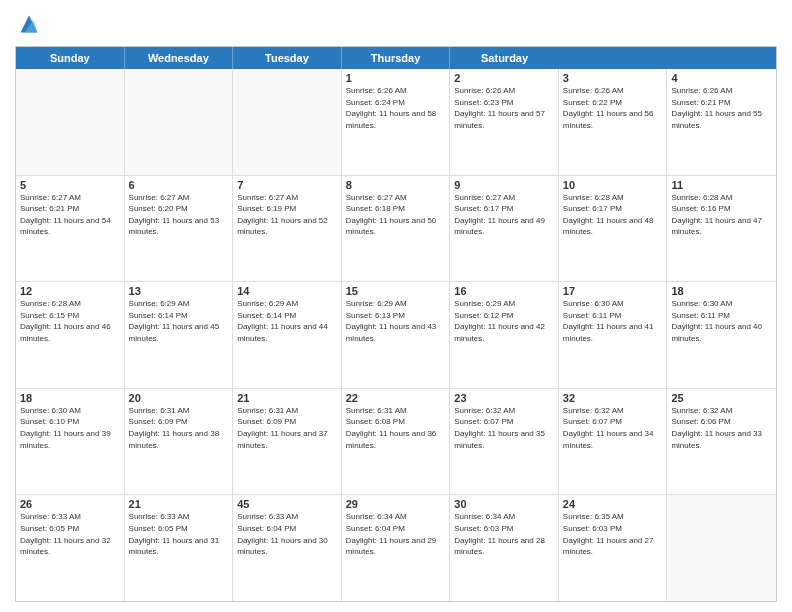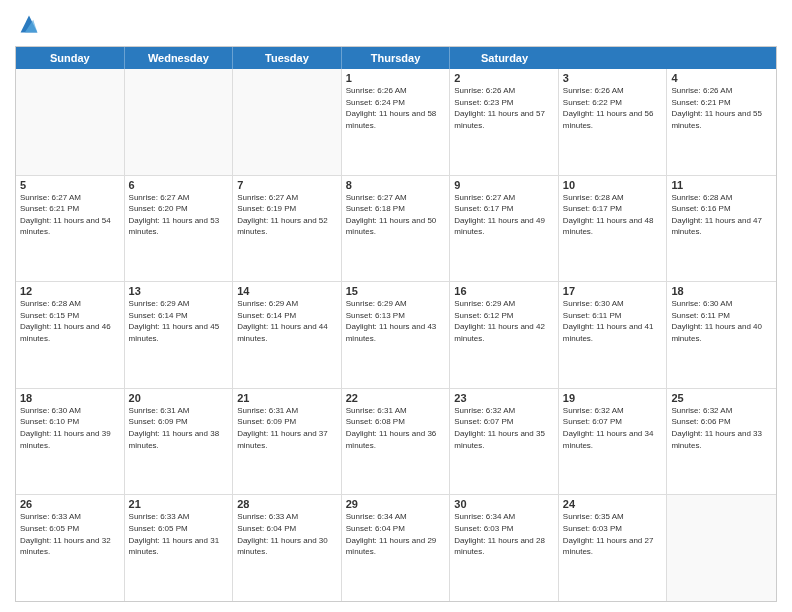--- a/index.html
+++ b/index.html
@@ -240,39 +240,39 @@
           </div>
           <div class="cal-cell">
             <span class="day-num">22</span>
             <div class="day-info">Sunrise: 6:31 AM<br>Sunset: 6:08 PM<br>Daylight: 11 hours and 36 minutes.</div>
           </div>
           <div class="cal-cell">
             <span class="day-num">23</span>
             <div class="day-info">Sunrise: 6:32 AM<br>Sunset: 6:07 PM<br>Daylight: 11 hours and 35 minutes.</div>
           </div>
           <div class="cal-cell">
-            <span class="day-num">19</span>
+            <span class="day-num">32</span>
             <div class="day-info">Sunrise: 6:32 AM<br>Sunset: 6:07 PM<br>Daylight: 11 hours and 34 minutes.</div>
           </div>
           <div class="cal-cell">
             <span class="day-num">25</span>
             <div class="day-info">Sunrise: 6:32 AM<br>Sunset: 6:06 PM<br>Daylight: 11 hours and 33 minutes.</div>
           </div>
         </div>
         <div class="cal-row">
           <div class="cal-cell">
             <span class="day-num">26</span>
             <div class="day-info">Sunrise: 6:33 AM<br>Sunset: 6:05 PM<br>Daylight: 11 hours and 32 minutes.</div>
           </div>
           <div class="cal-cell">
             <span class="day-num">21</span>
             <div class="day-info">Sunrise: 6:33 AM<br>Sunset: 6:05 PM<br>Daylight: 11 hours and 31 minutes.</div>
           </div>
           <div class="cal-cell">
-            <span class="day-num">28</span>
+            <span class="day-num">45</span>
             <div class="day-info">Sunrise: 6:33 AM<br>Sunset: 6:04 PM<br>Daylight: 11 hours and 30 minutes.</div>
           </div>
           <div class="cal-cell">
             <span class="day-num">29</span>
             <div class="day-info">Sunrise: 6:34 AM<br>Sunset: 6:04 PM<br>Daylight: 11 hours and 29 minutes.</div>
           </div>
           <div class="cal-cell">
             <span class="day-num">30</span>
             <div class="day-info">Sunrise: 6:34 AM<br>Sunset: 6:03 PM<br>Daylight: 11 hours and 28 minutes.</div>
           </div>

